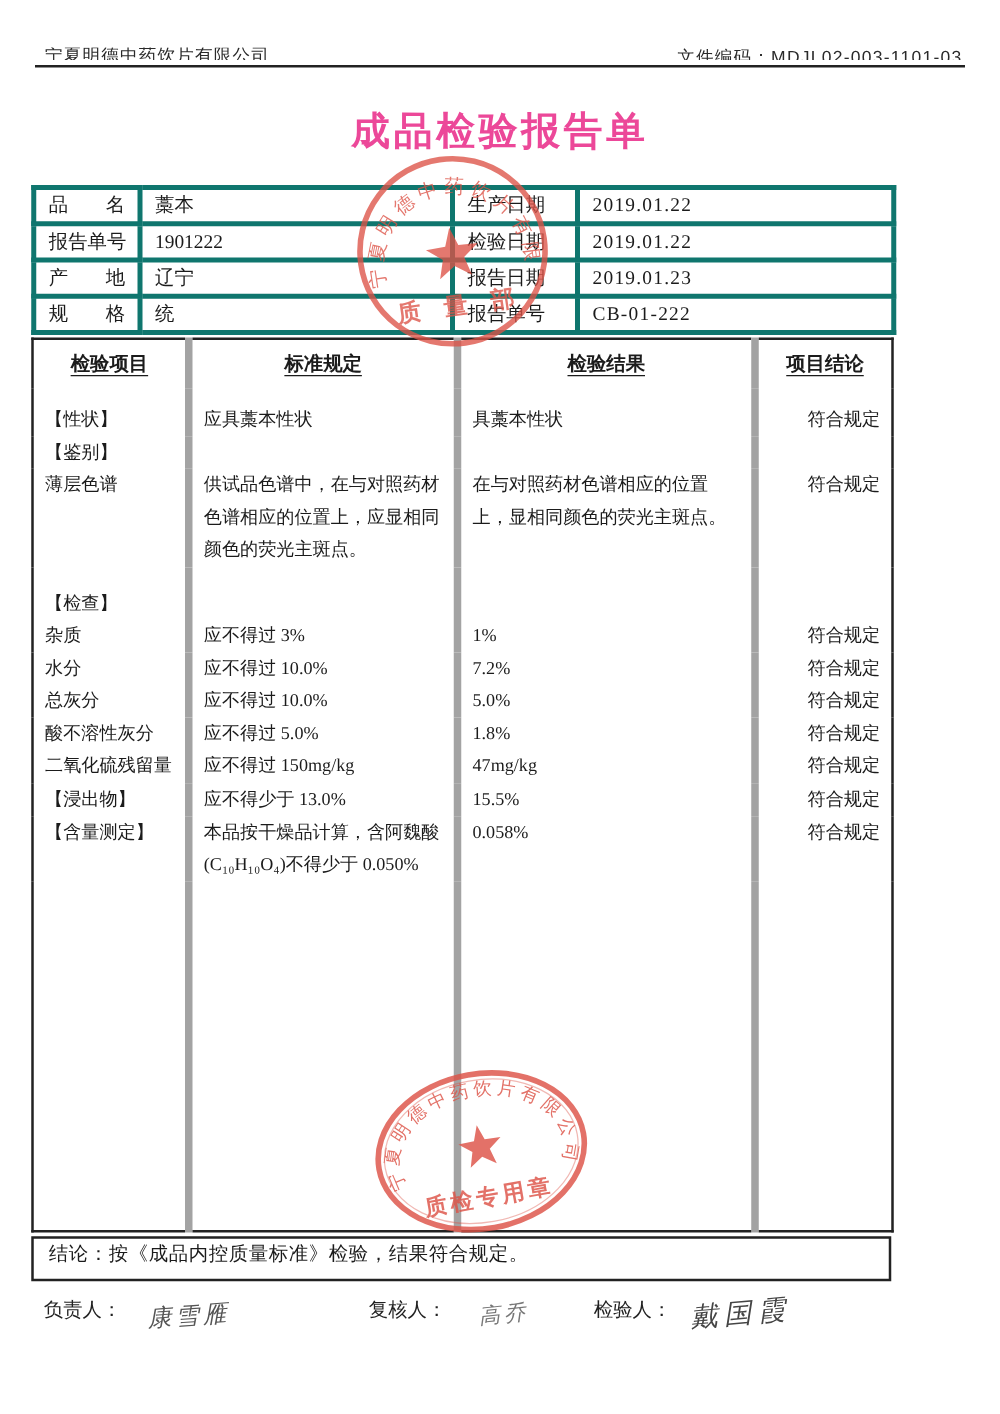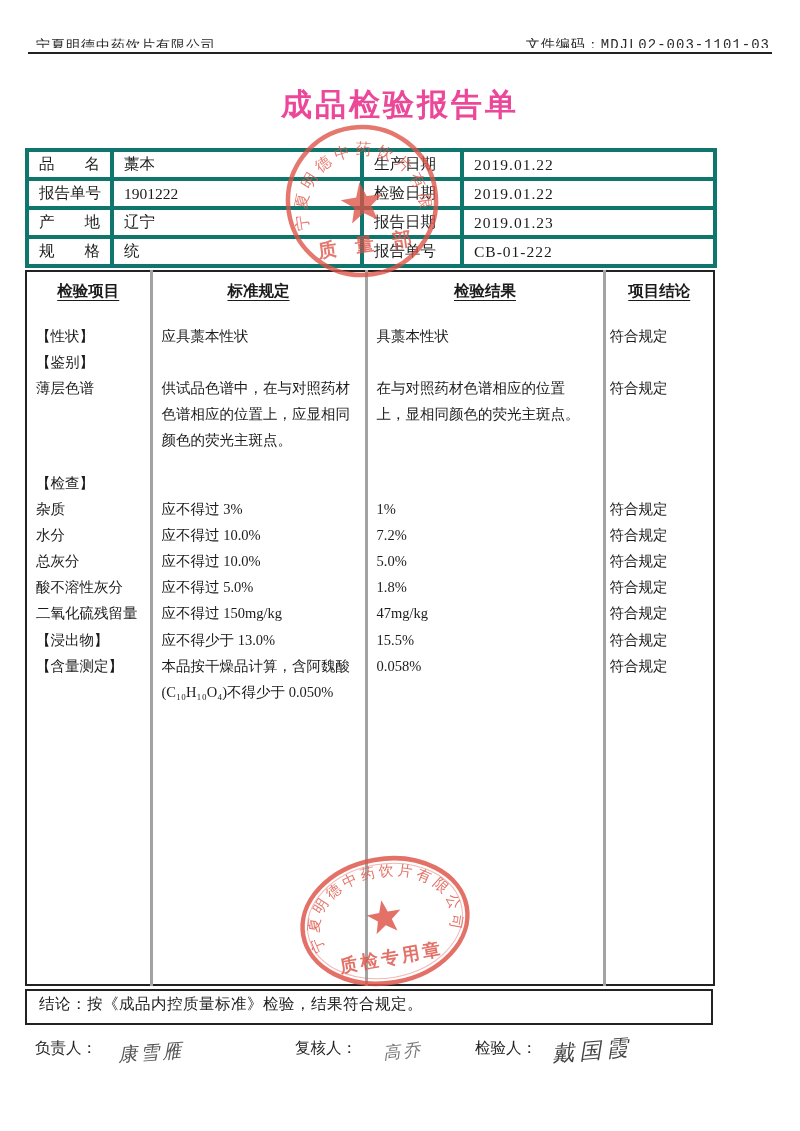--- a/index.html
+++ b/index.html
@@ -17,21 +17,21 @@
   .doc-header {
     position: absolute; top: 0; left: 28px; right: 28px;
     height: 46px; overflow: hidden;
     border-bottom: 2px solid #222;
   }
   .doc-header .hl, .doc-header .hr {
     position: absolute; top: 30px; font-size: 14px; color: #2a2a2a;
     height: 10px; overflow: hidden; line-height: 15px; letter-spacing: 1px;
   }
   .doc-header .hl { left: 8px; }
-  .doc-header .hr { right: 2px; font-family: Liberation Mono, monospace; }
+  .doc-header .hr { right: 2px; font-family: Liberation Sans, sans-serif; }
   .title {
     position: absolute; top: 76px; left: 0; width: 100%;
     text-align: center; font-size: 31px; font-weight: bold;
     letter-spacing: 3px; color: #ec4899;
   }
   
   table { border-collapse: collapse; table-layout: fixed; }
   .info {
     position: absolute; top: 140px; left: 25px;
     width: 688px; height: 118px;
@@ -45,38 +45,38 @@
   .info td.lab1 { width: 85px;  text-align: justify; text-align-last: justify; }
   .info td.val1 { width: 250px; }
   .info td.lab2 { width: 100px; }
   .info td.val2 { width: 253px; font-family: "Liberation Serif", serif; letter-spacing: 1px; }
   
   .main {
     position: absolute; top: 262px; left: 25px;
     width: 688px; height: 716px;
     border: 2px solid #222;
   }
-  .main th, .main td { border-right: 3px solid #a3a3a3; vertical-align: top; }
+  .main th, .main td { border-right: 6px solid #a3a3a3; vertical-align: top; }
   .main th:last-child, .main td:last-child { border-right: none; }
   .main th {
     height: 40px; font-size: 15.5px; font-weight: bold;
     text-align: center; vertical-align: middle;
   }
   .main th span { text-decoration: underline; text-underline-offset: 4px; }
   .main col.c1 { width: 125px; }
   .main col.c2 { width: 215px; }
   .main col.c3 { width: 238px; }
   .main col.c4 { width: 110px; }
   .main td {
     font-size: 14.5px; line-height: 26px; padding: 0 9px;
   }
   .main tr.pt td { padding-top: 12px; }
   .main tr.gt td { padding-top: 16px; }
   .main tr.spacer td { height: 280px; }
-  .main td.concl { padding-left: 4px; }
+  .main td.concl { padding-left: 4px; text-align: right; }
   
   .conclusion {
     position: absolute; top: 981px; left: 25px;
     width: 688px; height: 36px;
     border: 2px solid #222;
     font-size: 15.5px; line-height: 25px; padding-left: 12px;
     letter-spacing: 0.5px;
   }
   
   .signs { position: absolute; top: 1022px; left: 0; width: 800px; height: 70px; }

